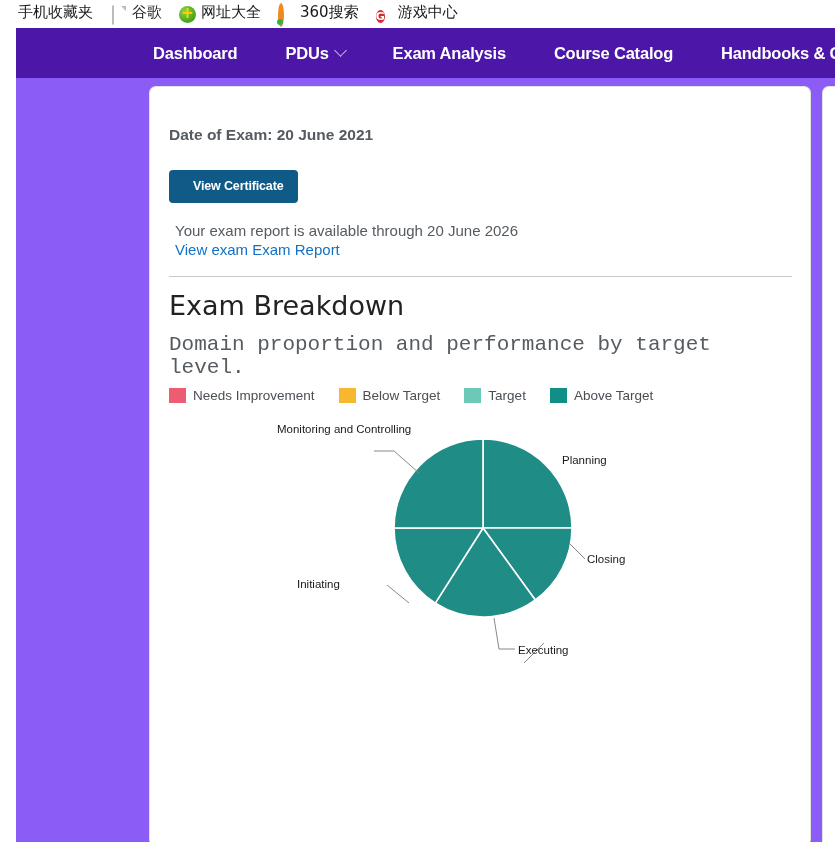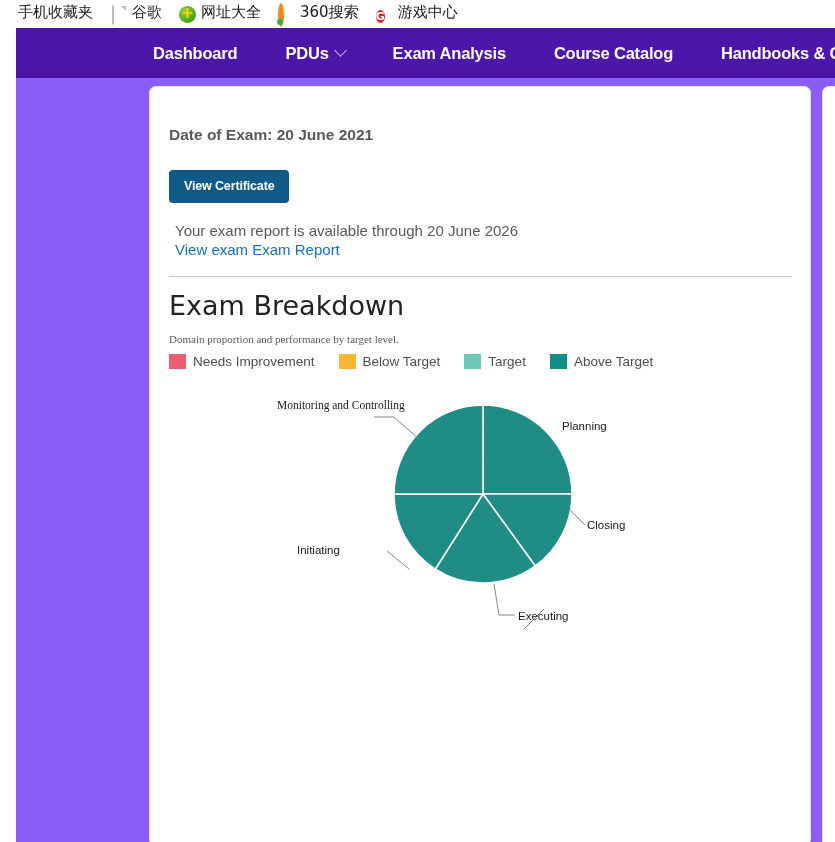--- a/index.html
+++ b/index.html
@@ -117,21 +117,21 @@
     font-size: 21px; font-weight: bold; color: #3c3c3c;
     margin-top: 20px;
     font-family: "Liberation Sans", sans-serif;
   }
   .overall .result { color: #1271c4; }
 
   .btn-cert {
     display: inline-block; margin-top: 26px;
     background: #105a87; color: #ffffff;
     border: none; border-radius: 4px;
-    padding: 9px 15px 10px 15px;
+    padding: 9px 15px 10px 24px;
     font-size: 12.5px; font-weight: bold;
     font-family: "Liberation Sans", sans-serif;
     cursor: pointer; letter-spacing: -0.15px;
   }
   .report-note {
     margin-top: 19px; font-size: 15px; color: #555b60;
     font-family: "Liberation Sans", sans-serif;
     padding-left: 6px;
   }
   .report-link {
@@ -144,22 +144,22 @@
     margin: 18px 0 0 0; height: 1px; background: #c9c9c9;
     width: 623px;
   }
 
   .breakdown-title {
     font-family: "DejaVu Sans", sans-serif;
     font-size: 27px; font-weight: 400; color: #222222;
     margin-top: 14px; line-height: 1.1;
   }
   .breakdown-sub {
-    font-size: 11px; color: #555b60; margin-top: 12px;
-    font-family: Liberation Serif, serif;
+    font-size: 21px; color: #555b60; margin-top: 12px;
+    font-family: Liberation Mono, monospace;
   }
   .legend { display: flex; align-items: center; margin-top: 9px; gap: 8px; }
   .legend-item { display: flex; align-items: center; margin-right: 16px; }
   .swatch { width: 17px; height: 15px; margin-right: 7px; }
   .legend-label { font-size: 13.5px; color: #4a4f54; white-space: nowrap;
     font-family: "Liberation Sans", sans-serif; }
 
   
   .chart-wrap { position: relative; margin-top: 10px; height: 300px; }
   .pie-label {
@@ -296,21 +296,21 @@
               <path d="M 314 115 L 225 115.00000000000001 A 89 89 0 0 1 314 26 Z" fill="#1f8c86" stroke="#ffffff" stroke-width="1.6"></path>
             </g>
           <g id="pie-leaders" stroke="#888" stroke-width="1" fill="none">
               <polyline points="355,250 375,230"></polyline>
               <polyline points="400,130 416,146"></polyline>
               <polyline points="325,205 330,236 346,236"></polyline>
               <polyline points="240,190 218,172"></polyline>
               <polyline points="250,60 225,38 205,38"></polyline>
             </g>
         </svg>
-        <div class="pie-label" style="left:108px; top:19px; width:76px;font-family:Liberation Serif, serif;"><span>Monitoring and Controlling</span></div>
+        <div class="pie-label" style="left:108px; top:9px; width:76px;"><span>Monitoring and Controlling</span></div>
         <div class="pie-label" style="left:393px; top:40px;"><span>Planning</span></div>
         <div class="pie-label" style="left:418px; top:139px;"><span>Closing</span></div>
         <div class="pie-label" style="left:349px; top:230px;"><span>Executing</span></div>
         <div class="pie-label" style="left:128px; top:164px;"><span>Initiating</span></div>
       </div>
 
     </div>
   </div>
 
   <div class="side-card">

